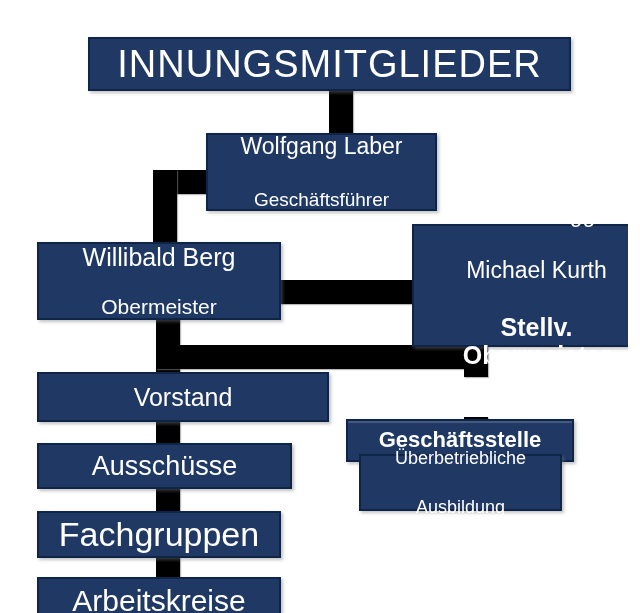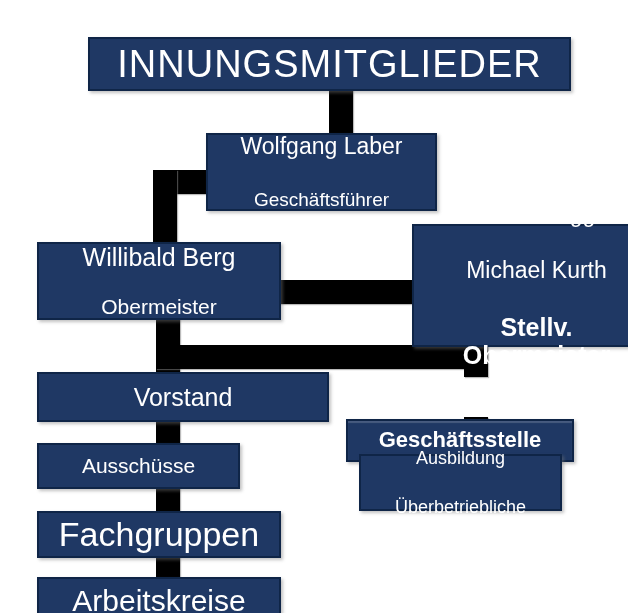--- a/index.html
+++ b/index.html
@@ -46,21 +46,21 @@
   .n-om .name     { font-size: 25px; }
   .n-om .role     { font-size: 21px; }
   .n-stellv       { left: 388px; top: 200px; width: 249px; height: 123px; gap: 6px; }
   .n-stellv .name { font-size: 23px; }
   .n-stellv .role { font-size: 25px; font-weight: 600; }
   .n-vorstand     { left: 13px;  top: 348px; width: 292px; height: 50px; font-size: 25px; }
   .n-gst          { left: 322px; top: 351px; width: 228px; height: 43px;
                     font-size: 22px; font-weight: bold;
                     box-shadow: 2px 2px 3px rgba(120,120,120,0.45),
                                 inset 0 2px 1px rgba(255,255,255,0.18); margin-top: 44px; }
-  .n-aus          { left: 13px;  top: 419px; width: 203px; height: 46px; font-size: 21px; }
+  .n-aus          { left: 13px;  top: 419px; width: 255px; height: 46px; font-size: 27px; }
   .n-ueba         { left: 335px; top: 430px; width: 203px; height: 57px;
                     font-size: 18px; gap: 4px; }
   .n-fach         { left: 13px;  top: 487px; width: 244px; height: 47px; font-size: 34px; }
   .n-arb          { left: 13px;  top: 553px; width: 244px; height: 48px; font-size: 30px; }
 
   
   .c-top          { left: 305px; top: 66px;  width: 4px;   height: 45px; }  
   .c-elbow1-h     { left: 129px; top: 146px; width: 72px;  height: 4px;  }  
   .c-elbow1-v     { left: 129px; top: 146px; width: 4px;   height: 74px; }  
   .c-om-stellv    { left: 255px; top: 256px; width: 135px; height: 4px;  }  
@@ -115,22 +115,22 @@
 
   <div class="node n-gst">
     <span>Geschäftsstelle</span>
   </div>
 
   <div class="node n-aus">
     <span>Ausschüsse</span>
   </div>
 
   <div class="node n-ueba">
+    <span>Überbetriebliche</span>
     <span>Ausbildung</span>
-    <span>Überbetriebliche</span>
   </div>
 
   <div class="node n-fach">
     <span>Fachgruppen</span>
   </div>
 
   <div class="node n-arb">
     <span>Arbeitskreise</span>
   </div>
 

